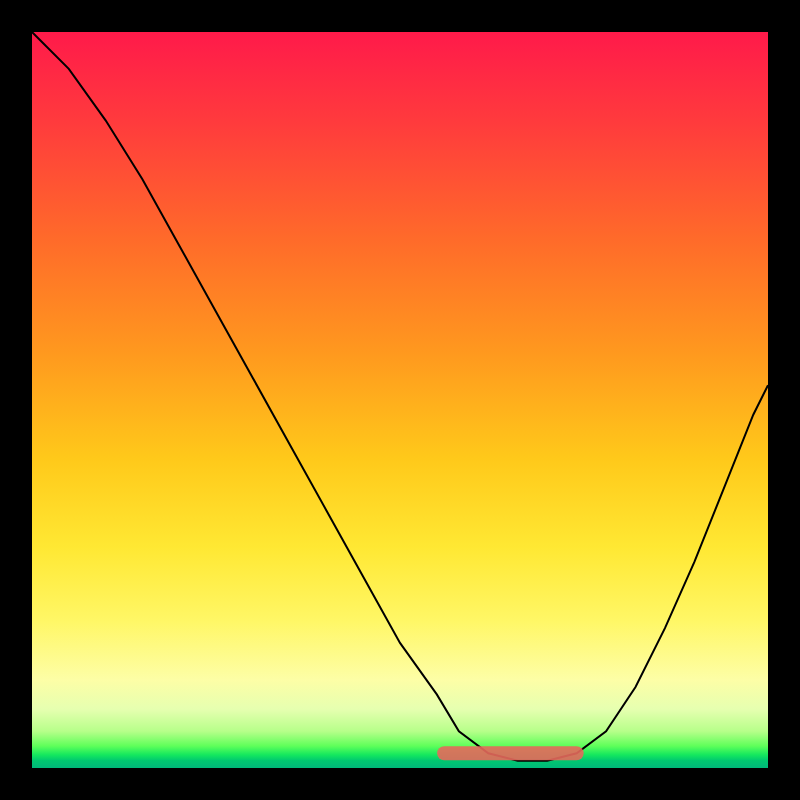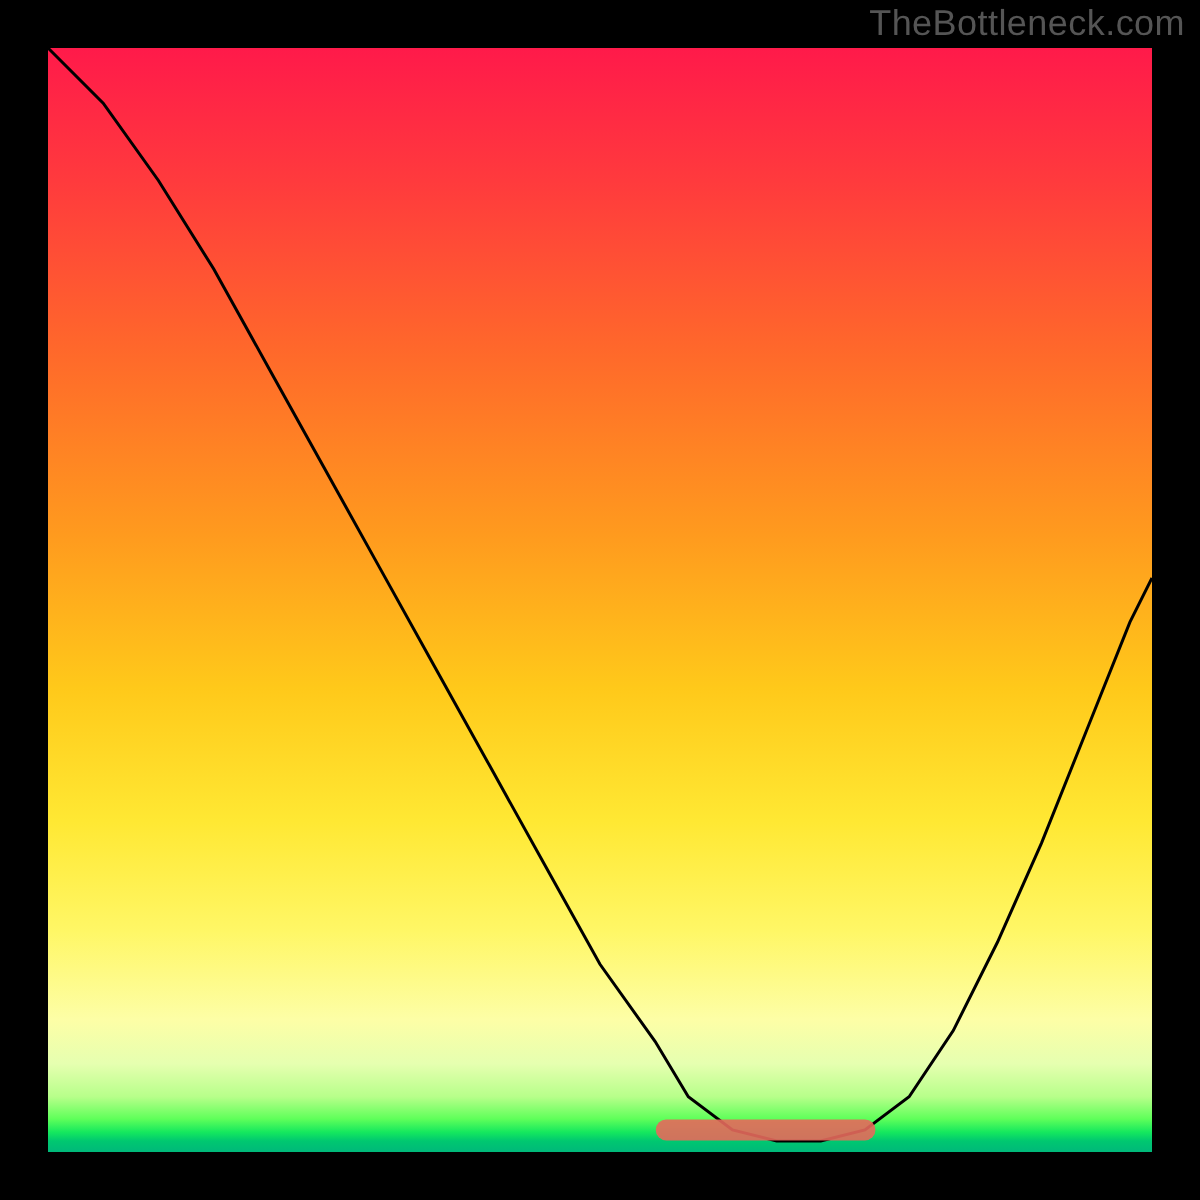--- a/index.html
+++ b/index.html
@@ -76,21 +76,20 @@
   .line {
     stroke: #000;
     stroke-width: 2;
     fill: none;
   }
 </style>
 </head>
 <body>
 
 <div class="stage">
-  <div class="watermark">TheBottleneck.com</div>
 
   <div class="plot">
     <div class="gradient"></div>
 
     <svg class="curve" viewBox="0 0 100 100" preserveAspectRatio="none">
       <path id="curvePath" class="line" d="M0.00 0.00 L5.00 5.00 L10.00 12.00 L15.00 20.00 L20.00 29.00 L25.00 38.00 L30.00 47.00 L35.00 56.00 L40.00 65.00 L45.00 74.00 L50.00 83.00 L55.00 90.00 L58.00 95.00 L62.00 98.00 L66.00 99.00 L70.00 99.00 L74.00 98.00 L78.00 95.00 L82.00 89.00 L86.00 81.00 L90.00 72.00 L94.00 62.00 L98.00 52.00 L100.00 48.00" vector-effect="non-scaling-stroke"></path>
       <path id="markerPath" class="marker" d="M 56 98 L 74 98" vector-effect="non-scaling-stroke"></path>
     </svg>
   </div>
 </div>

